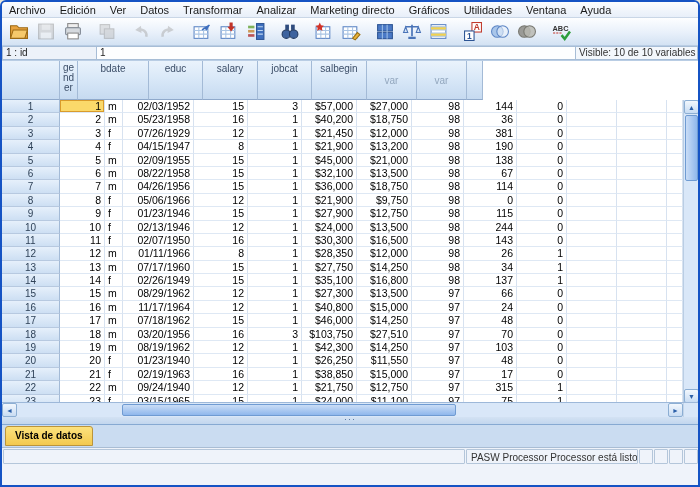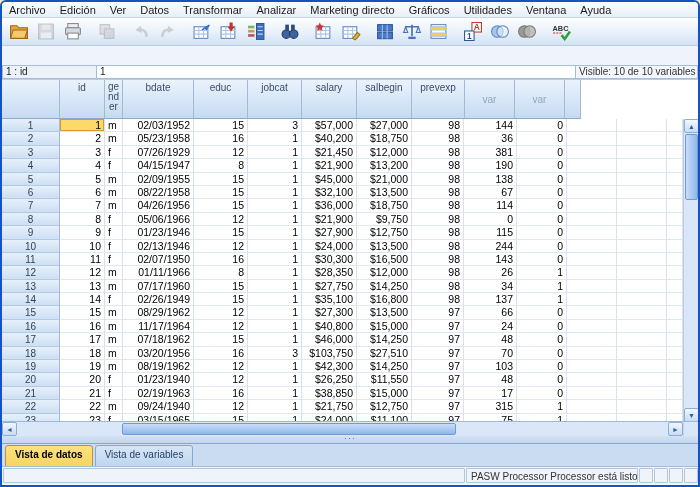--- a/index.html
+++ b/index.html
@@ -39,21 +39,21 @@
     gap:1px; background:linear-gradient(180deg,#FDFEFF 0%,#E8F0FA 55%,#D3E2F3 100%);
     border-bottom:1px solid #B9CDE4; }
   .tbtn { width:26px; height:26px; display:flex; align-items:center; justify-content:center;
     border-radius:3px; }
   .tbtn.grp { margin-left:7px; }
   .tbtn.disabled { filter:grayscale(1) opacity(.5); }
   .tbtn svg { display:block; }
 
   
   .cellrefbar { height:15px; flex:0 0 15px; display:flex; background:#E4ECF6; font-size:10px;
-    border-bottom:1px solid #B9CDE4;margin-top:19px; }
+    border-bottom:1px solid #B9CDE4; }
   .cellref-box { width:95px; flex:0 0 95px; background:#EDF2F9; border:1px solid #A7BDD6;
     padding:0 3px; line-height:12px; color:#222; }
   .celleditor-box { flex:1; background:#FDFEFF; border:1px solid #A7BDD6; border-left:none;
     padding:0 3px; line-height:12px; color:#222; }
   .visible-box { width:122px; flex:0 0 122px; background:#F3F7FC; border:1px solid #A7BDD6;
     border-left:none; padding:0 3px; line-height:12px; color:#333; white-space:nowrap; }
 
   
   .dataarea { height:342px; flex:0 0 342px; position:relative; background:#fff; overflow:hidden;
     border-bottom:1px solid #9DB8D9; }
@@ -91,21 +91,21 @@
   .hthumb { position:absolute; left:105px; top:1px; width:334px; height:12px; border-radius:2px;
     background:linear-gradient(180deg,#CADDF6,#8FB7EC); border:1px solid #6F9BD2; }
   .hcorner { flex:0 0 15px; background:#D9E7F8; border-left:1px solid #C2D4E9; }
 
   
   .splitter { height:7px; flex:0 0 7px; background:linear-gradient(180deg,#D3E2F3,#C2D6EE);
     text-align:center; color:#4A6C9C; font-size:9px; line-height:4px; }
   .splitter::after { content:"···"; letter-spacing:1px; }
   .tabbar { height:23px; flex:0 0 23px; background:#CADCF1; border-top:1px solid #86A9D2;
     display:flex; align-items:flex-start; padding:1px 0 0 3px; gap:2px; }
-  .tab { font-size:10px; padding:3px 9px 20px; border-radius:3px 3px 0 0; border:1px solid #84A8D0;
+  .tab { font-size:10px; padding:3px 9px 4px; border-radius:3px 3px 0 0; border:1px solid #84A8D0;
     background:linear-gradient(180deg,#D6E5F6,#AFCBEA); color:#1F3C5E; white-space:nowrap; }
   .tab.active { background:linear-gradient(180deg,#FCE27E,#F3C94F); border-color:#BB943B;
     color:#000; font-weight:bold; }
   .statusbar { height:18px; flex:0 0 18px; background:#EFF3FA; border-top:1px solid #A9BDD4;
     display:flex; font-size:10px; color:#333; align-items:stretch; }
   .spanel { border:1px solid #B4C6DA; border-radius:1px; margin:1px 0 1px 1px; }
   .spanel.main { flex:1; }
   .spanel.msg { flex:0 0 172px; padding:2px 4px; white-space:nowrap; overflow:hidden; }
   .spanel.tiny { flex:0 0 14px; }
 </style>
@@ -308,28 +308,26 @@
   <div class="cellrefbar">
     <div class="cellref-box">1 : id</div>
     <div class="celleditor-box">1</div>
     <div class="visible-box">Visible: 10 de 10 variables</div>
   </div>
 
   <div class="dataarea">
     <div class="gridwrap">
       <div class="gheader">
           <div class="hcell" style="width: 58px;"></div>
-          <div class="hcell" style="width: 45px;">id</div>
           <div class="hcell gender" style="width: 18px;">gender</div>
           <div class="hcell" style="width: 71px;">bdate</div>
           <div class="hcell" style="width: 54px;">educ</div>
+          <div class="hcell" style="width: 55px;">salary</div>
           <div class="hcell" style="width: 54px;">jobcat</div>
-          <div class="hcell" style="width: 55px;">salary</div>
           <div class="hcell" style="width: 55px;">salbegin</div>
-          <div class="hcell" style="width: 53px;">prevexp</div>
           <div class="hcell varh" style="width: 50px;">var</div>
           <div class="hcell varh" style="width: 50px;">var</div>
           <div class="hcell" style="width: 16px;"></div>
         </div>
       <div class="gbody">
           <div class="grow">
             <div class="rowhead" style="width: 58px;">1</div>
             <div class="dcell selected" style="width: 45px;">1</div>
             <div class="dcell left" style="width: 18px;">m</div>
             <div class="dcell" style="width: 71px;">02/03/1952</div>
@@ -711,21 +709,20 @@
       <div class="hthumb"></div>
     </div>
     <div class="sbtn">►</div>
     <div class="hcorner"></div>
   </div>
 
   <div class="splitter"></div>
 
   <div class="tabbar">
     <div class="tab active">Vista de datos</div>
-    <div class="tab">Vista de variables</div>
   </div>
 
   <div class="statusbar">
     <div class="spanel main"></div>
     <div class="spanel msg">PASW Processor Processor está listo</div>
     <div class="spanel tiny"></div>
     <div class="spanel tiny"></div>
     <div class="spanel tiny"></div>
     <div class="spanel tiny"></div>
   </div>

